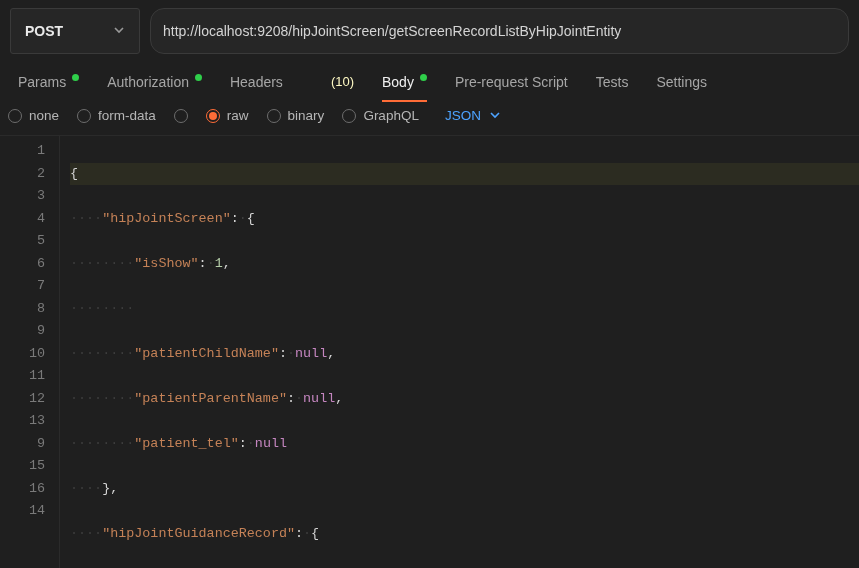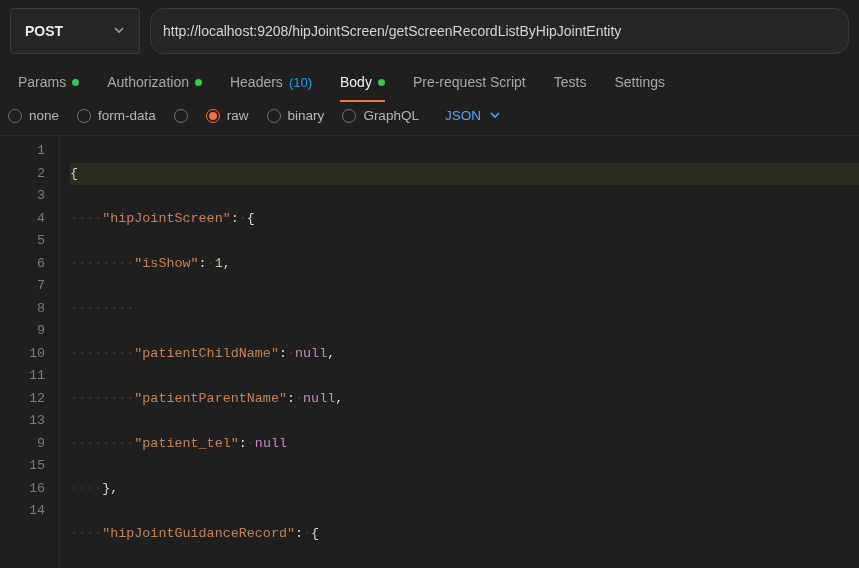--- a/index.html
+++ b/index.html
@@ -40,31 +40,31 @@
     padding: 10px 12px;
     border-radius: 14px;
   }
   .tabs {
     display: flex;
     gap: 28px;
     padding: 10px 18px 14px 18px;
     font-size: 14px;
     color: #a6a6a6;
   }
-  .tab { display: flex; align-items: center; gap: 6px; cursor: pointer; }
+  .tab { display: flex; align-items: flex-start; gap: 6px; cursor: pointer; }
   .tab.active { color: #f0f0f0; position: relative; }
   .tab.active::after {
     content: "";
     position: absolute;
     bottom: -12px; left: 0; right: 0;
     height: 2px;
     background: #ff6c37;
   }
   .dot { width: 7px; height: 7px; border-radius: 50%; background: #2fcf4a; display: inline-block; }
-  .hdr-count { color: #0ea5e9; font-size: 13px; }
+  .hdr-count { color: #fef9c3; font-size: 13px; margin-left: 42px; }
   .body-options {
     display: flex;
     align-items: center;
     gap: 18px;
     padding: 4px 18px 12px 8px;
     font-size: 13.5px;
     color: #b6b6b6;
     border-bottom: 1px solid #2a2a2a;
   }
   .radio {

